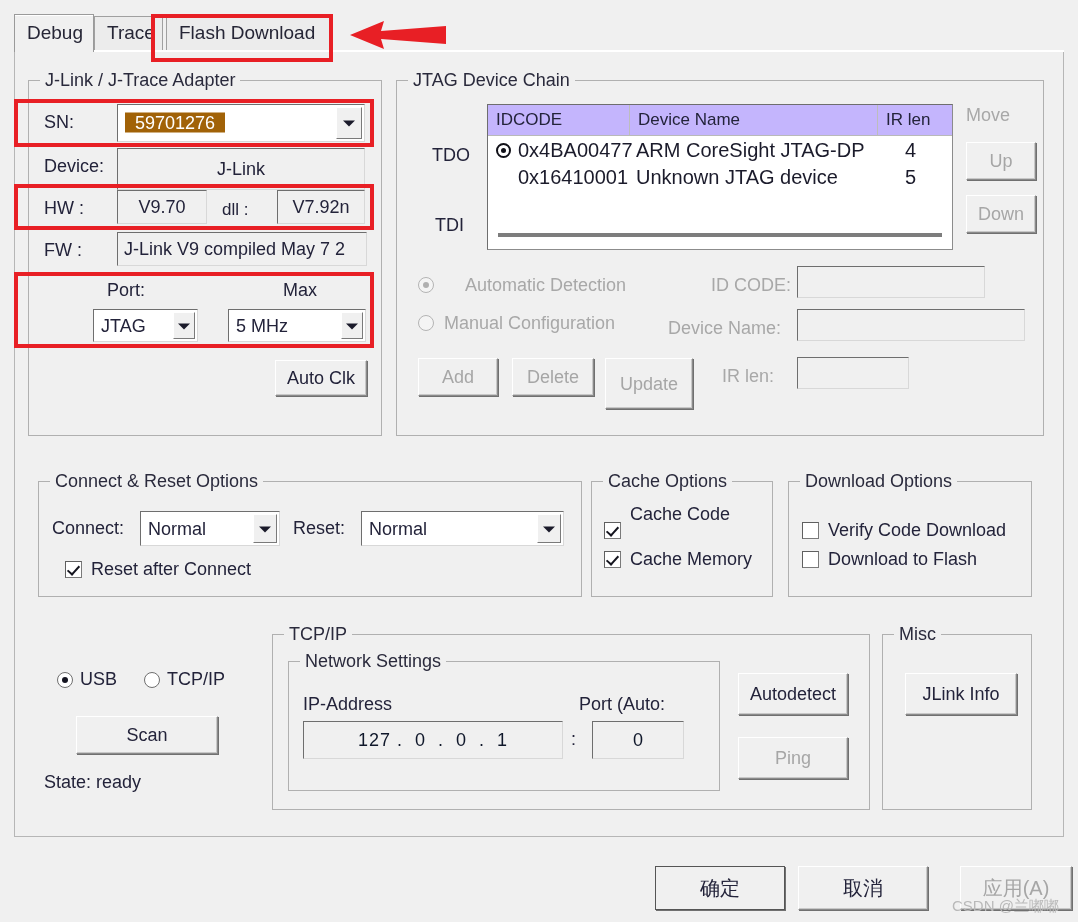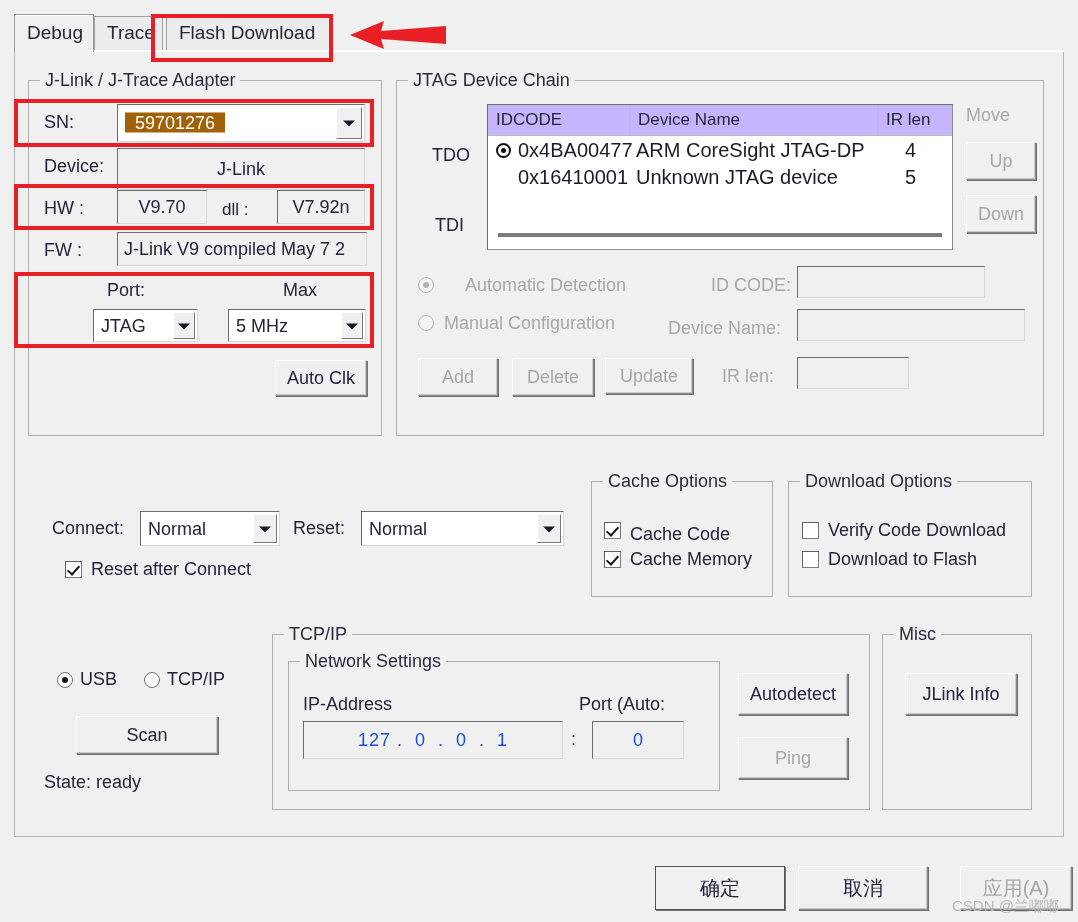--- a/index.html
+++ b/index.html
@@ -38,21 +38,21 @@
 
   .lbl{position:absolute;font-size:18px;color:#23233a;white-space:nowrap;}
   .lbl.dim{color:#a8a8a8;}
 
   
   .field{position:absolute;box-sizing:border-box;background:#fff;
          border:1px solid #828282;border-top-color:#6e6e6e;border-left-color:#6e6e6e;
          border-right-color:#d8d8d8;border-bottom-color:#d8d8d8;
          font-size:18px;color:#23233a;overflow:hidden;white-space:nowrap;}
   .field.ro{background:#f0f0f0;}
-  .field.gray{color:#1d4ed8;}
+  .field.gray{color:#0f172a;}
   .field .txt{position:absolute;left:6px;top:50%;transform:translateY(-50%);}
   .field .txtc{position:absolute;left:0;right:0;top:50%;transform:translateY(-50%);text-align:center;}
   .sel-blue{background:#a16207;color:#fff;padding:0 10px;}
 
   
   .combo{position:absolute;box-sizing:border-box;background:#fff;
          border:1px solid #828282;border-top-color:#6e6e6e;border-left-color:#6e6e6e;
          border-right-color:#d8d8d8;border-bottom-color:#d8d8d8;}
   .combo .cv{position:absolute;left:7px;top:50%;transform:translateY(-50%);
              font-size:18px;color:#23233a;white-space:nowrap;}
@@ -223,42 +223,45 @@
   <div class="field ro" style="left:797px;top:357px;width:112px;height:32px;">
     <span class="txt"></span>
   </div>
 
   <div class="btn dis" style="left:418px;top:358px;width:80px;height:38px;">
     <span>Add</span>
   </div>
   <div class="btn dis" style="left:512px;top:358px;width:82px;height:38px;">
     <span>Delete</span>
   </div>
-  <div class="btn dis" style="left:605px;top:358px;width:88px;height:36px;">
+  <div class="btn dis" style="left:605px;top:358px;width:88px;height:51px;">
     <span>Update</span>
   </div>
 
+  <div class="gb" style="left:38px;top:481px;width:544px;height:116px;">
+    <span class="gt">Connect &amp; Reset Options</span>
+  </div>
   <span class="lbl" style="left:52px;top:518px;">Connect:</span>
   <div class="combo" style="left:140px;top:511px;width:140px;height:35px;">
     <span class="cv">Normal</span>
     <span class="cbtn" style="width:24px;"></span>
   </div>
   <span class="lbl" style="left:293px;top:518px;">Reset:</span>
   <div class="combo" style="left:361px;top:511px;width:203px;height:35px;">
     <span class="cv">Normal</span>
     <span class="cbtn" style="width:24px;"></span>
   </div>
   <span class="cb on" style="left:65px;top:561px;"></span>
   <span class="lbl" style="left:91px;top:559px;">Reset after Connect</span>
 
   <div class="gb" style="left:591px;top:481px;width:182px;height:116px;">
     <span class="gt">Cache Options</span>
   </div>
   <span class="cb on" style="left:604px;top:522px;"></span>
-  <span class="lbl" style="left:630px;top:524px;text-align:right;">Cache Code</span>
+  <span class="lbl" style="left:630px;top:504px;text-align:right;">Cache Code</span>
   <span class="cb on" style="left:604px;top:551px;"></span>
   <span class="lbl" style="left:630px;top:549px;">Cache Memory</span>
 
   <div class="gb" style="left:788px;top:481px;width:244px;height:116px;">
     <span class="gt">Download Options</span>
   </div>
   <span class="cb" style="left:802px;top:522px;"></span>
   <span class="lbl" style="left:828px;top:520px;">Verify Code Download</span>
   <span class="cb" style="left:802px;top:551px;"></span>
   <span class="lbl" style="left:828px;top:549px;">Download to Flash</span>

